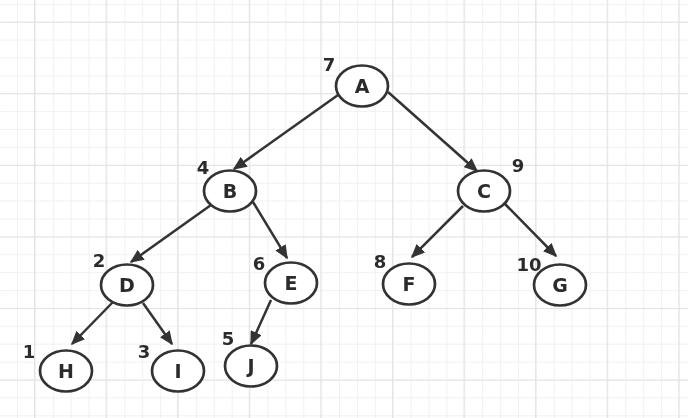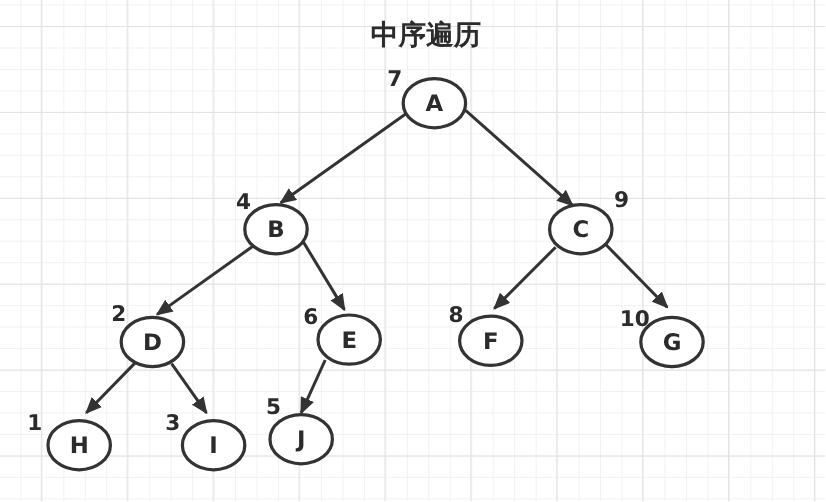--- a/index.html
+++ b/index.html
@@ -44,21 +44,20 @@
   }
   svg.tree text.order-num {
     font-size: 18px;
     font-weight: bold;
   }
 </style>
 </head>
 <body>
 
 <div class="stage">
-  <div class="diagram-title">中序遍历</div>
 
   <svg class="tree" id="tree-svg" width="688" height="418" viewBox="0 0 688 418">
     <defs>
       <marker id="arrowhead" markerUnits="userSpaceOnUse" markerWidth="14" markerHeight="12" viewBox="0 0 14 12" refX="12.5" refY="6" orient="auto">
         <path d="M0,0 L14,6 L0,12 Z" fill="#333333"></path>
       </marker>
     </defs>
   <line x1="338" y1="95" x2="234" y2="169" stroke="#333333" stroke-width="2.5" marker-end="url(#arrowhead)"></line>
       <line x1="388" y1="92" x2="477" y2="171" stroke="#333333" stroke-width="2.5" marker-end="url(#arrowhead)"></line>
       <line x1="211" y1="205" x2="131" y2="262" stroke="#333333" stroke-width="2.5" marker-end="url(#arrowhead)"></line>

